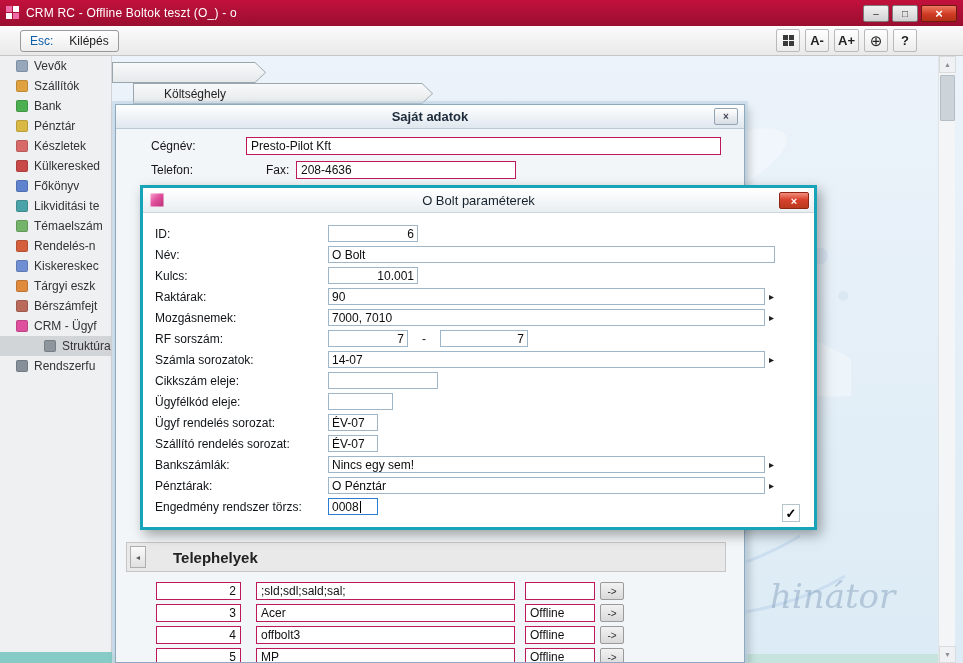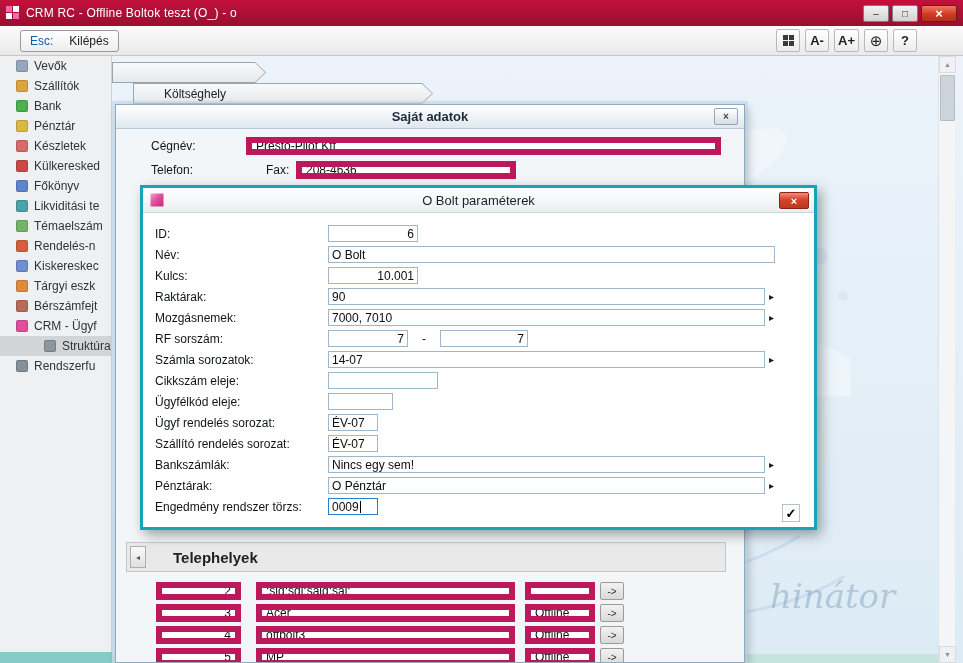--- a/index.html
+++ b/index.html
@@ -70,21 +70,21 @@
     border:1px solid #8fa9bd; box-shadow:0 0 0 3px rgba(188,210,228,0.55), 3px 4px 9px rgba(0,0,0,0.25);
     z-index:6; overflow:hidden; }
   .dlg-titlebar { height:24px; background:linear-gradient(#ffffff,#dfe8ef); border-bottom:1px solid #b9c9d6;
     display:flex; align-items:center; justify-content:center; position:relative;
     font-size:13px; font-weight:bold; color:#1d2b39; }
   .dlg-close { position:absolute; right:6px; top:3px; width:24px; height:17px;
     background:linear-gradient(#fefefe,#d8dee4); border:1px solid #93a5b4; border-radius:2px;
     font-size:10px; color:#445; display:flex; align-items:center; justify-content:center; }
   .dlg-row { position:absolute; left:35px; display:flex; align-items:center; font-size:12px; color:#151515; }
   .dlg-label { width:95px; flex:none; }
-  .fld { height:18px; border:6px solid #be185d; background:#fff; font-family:inherit; font-size:12px; padding:0 4px; color:#101010; }
+  .fld { height:18px; border:1px solid #be185d; background:#fff; font-family:inherit; font-size:12px; padding:0 4px; color:#101010; }
   .cegnev-input { width:475px; }
   .telefon-input { width:210px; }
   .fax-label { width:30px; margin-left:20px; flex:none; }
   .fax-input { width:220px; }
 
   
   .tp-header { position:absolute; left:10px; top:437px; width:600px; height:30px; background:#e9e9e9;
     border:1px solid #c6c6c6; display:flex; align-items:center; padding-left:46px;
     font-size:15px; font-weight:bold; color:#222; }
   .tp-collapse { position:absolute; left:14px; top:441px; width:16px; height:22px;
@@ -391,21 +391,21 @@
         <span class="combo-arrow">▸</span>
       </div>
       <div class="m-row">
         <span class="m-label">Pénztárak:</span>
         <input class="m-input w-combo" value="O Pénztár" style="">
         <span class="combo-arrow">▸</span>
       </div>
       <div class="m-row">
         <span class="m-label">Engedmény rendszer törzs:</span>
         <div class="m-input field-div">
-          <span>0009</span>
+          <span>0008</span>
             <span class="caret"></span>
         </div>
       </div>
 
       <div class="m-check">
         <span>✓</span>
       </div>
     </div>
   </div>
 

